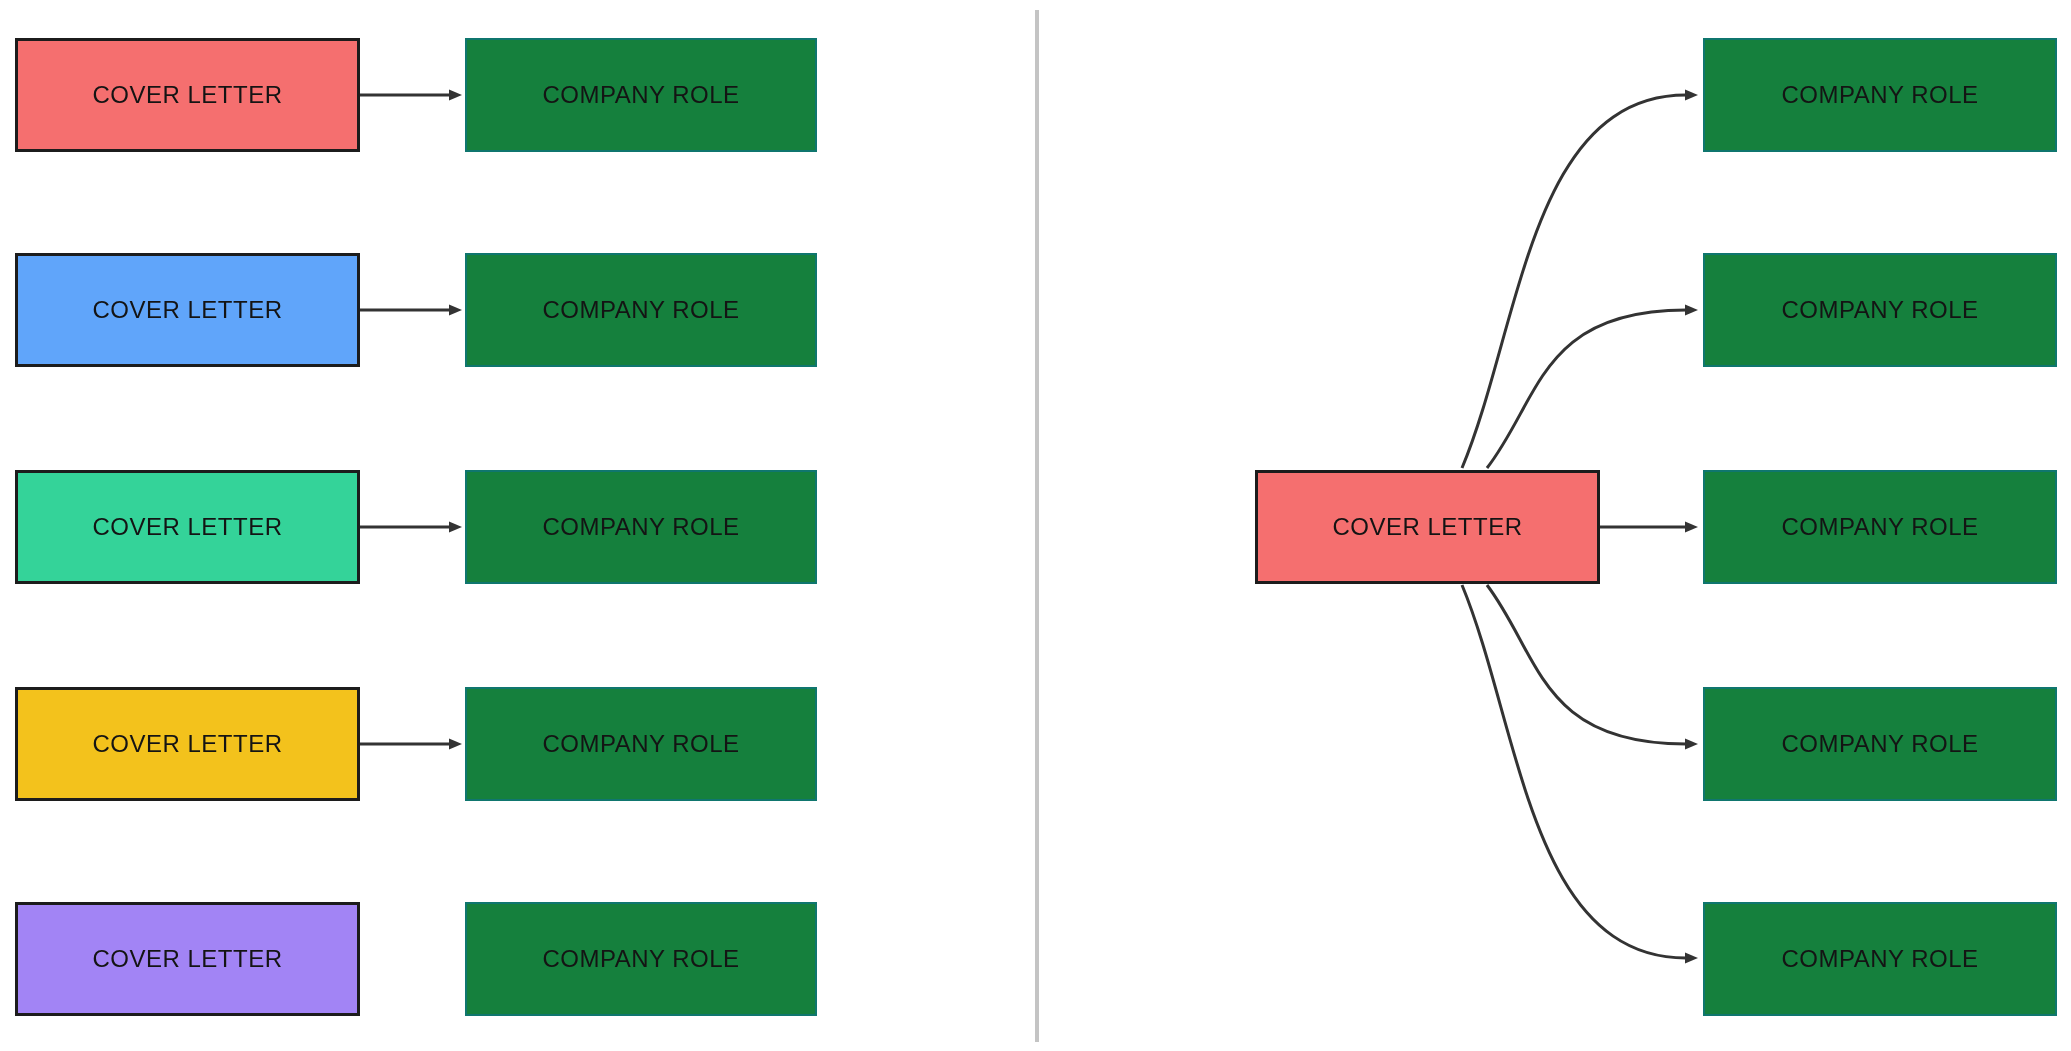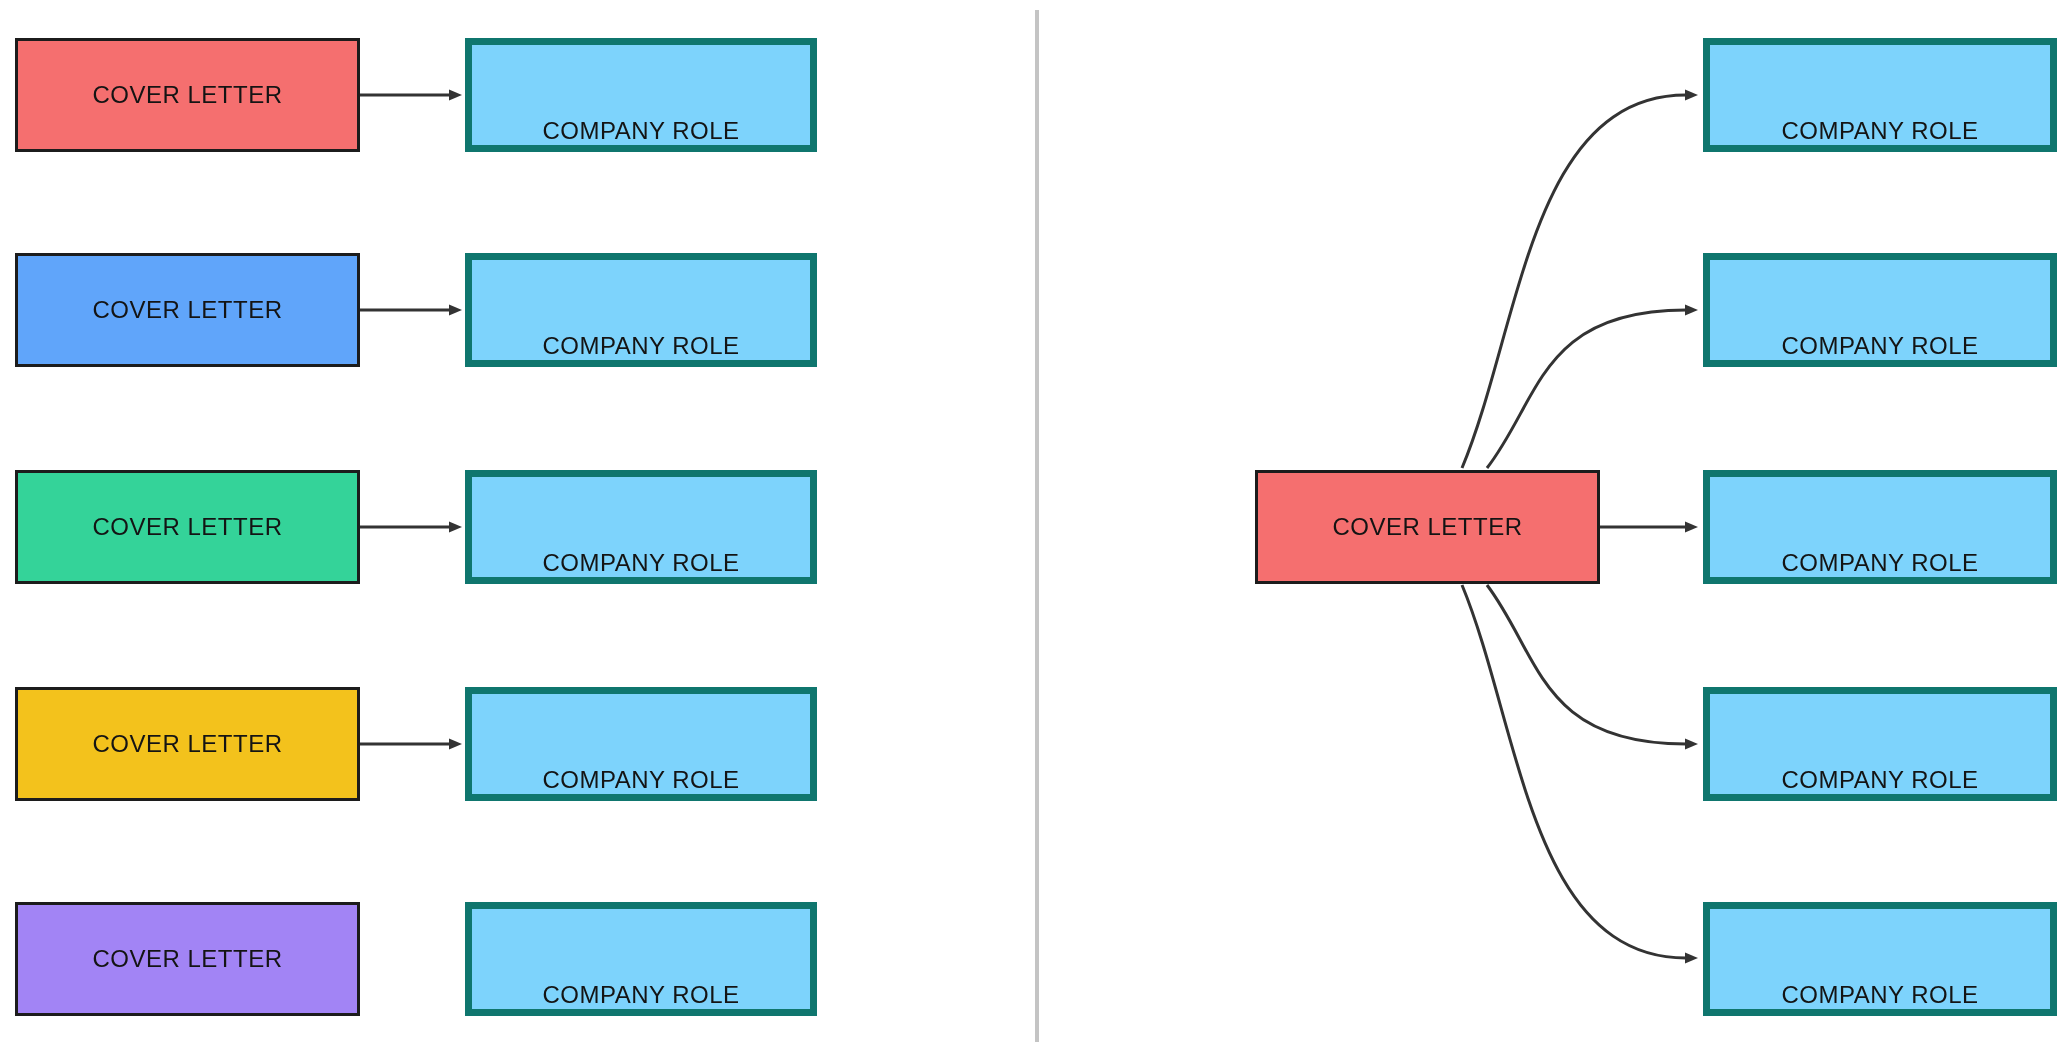--- a/index.html
+++ b/index.html
@@ -12,21 +12,21 @@
   }
   .edges{position:absolute;left:0;top:0;width:2071px;height:1051px;}
   .edge{fill:none;stroke:#333333;stroke-width:3px;}
   .divider{position:absolute;left:1035px;top:10px;width:4px;height:1032px;background:#c4c4c4;}
   .node{
     position:absolute;height:114px;box-sizing:border-box;
     display:flex;align-items:center;justify-content:center;
     font-size:24px;color:#141414;letter-spacing:0.5px;white-space:nowrap;
   }
   .letter{border:3px solid #1c1c1c;}
-  .role{background:#7dd3fc;border:7px solid #0f766e;align-items:flex-end;}
+  .role{background:#15803d;border:2px solid #0f766e;}
   
   .l-letter{left:15px;width:345px;}
   .l-role{left:465px;width:352px;}
   .r-letter{left:1255px;width:345px;top:470px;}
   .r-role{left:1703px;width:354px;}
   .row1{top:38px;}.row2{top:253px;}.row3{top:470px;}.row4{top:687px;}.row5{top:902px;}
 </style>
 </head>
 <body>
 

